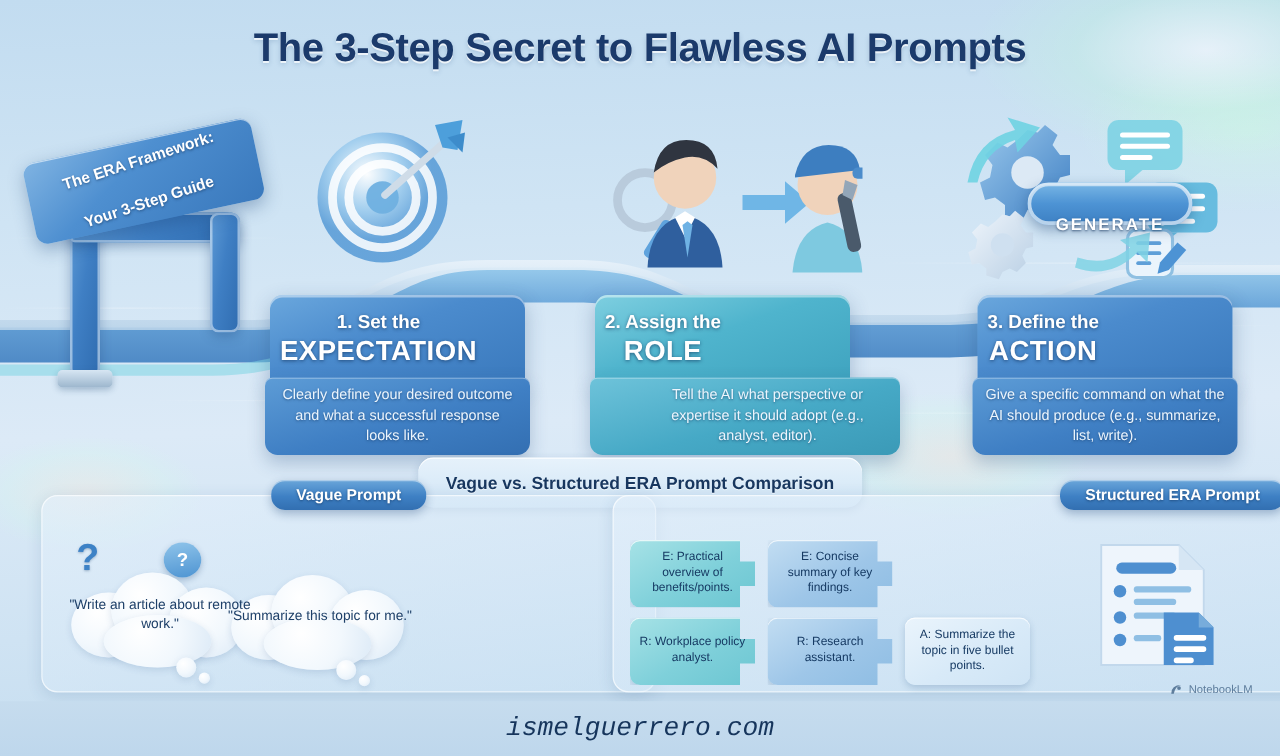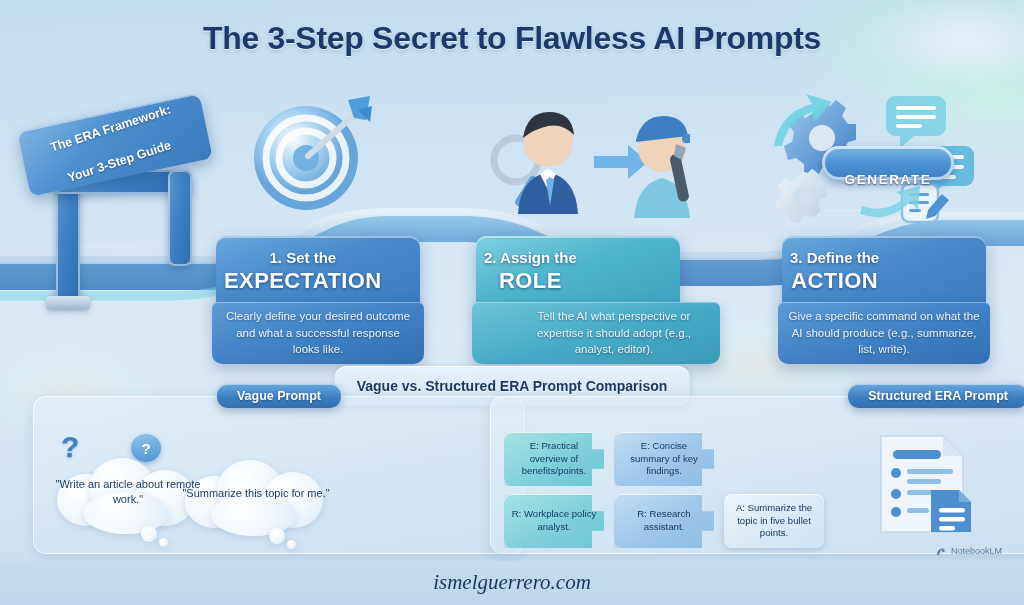--- a/index.html
+++ b/index.html
@@ -161,21 +161,21 @@
     clip-path:polygon(0 0,88% 0,88% 32%,100% 32%,100% 68%,88% 68%,88% 100%,0 100%);border-radius:8px;}
   .p-pale{background:linear-gradient(150deg,#eaf4fc 0%,#d8eaf8 55%,#cfe4f5 100%);border-radius:8px;}
 
   
   .doc-icon{position:absolute;left:875px;top:432px;width:96px;height:104px;}
 
   
   .footer-bar{position:absolute;left:0;right:0;bottom:0;height:44px;
     background:linear-gradient(180deg,#c6dcee,#bed7ec);}
   .footer-txt{position:absolute;left:0;right:0;bottom:10px;text-align:center;
-    font-family:Liberation Serif, serif;font-style:italic;font-size:21px;color:#16355c;}
+    font-family:Liberation Mono, monospace;font-style:italic;font-size:21px;color:#16355c;}
   .watermark{position:absolute;right:22px;bottom:48px;display:flex;align-items:flex-start;gap:4px;
     color:#4b6c8e;font-size:9px;opacity:.85;}
 </style>
 </head>
 <body>
 
 <div id="stage">
 
   <div class="floorlines">
     <i style="left:0;top:40px;width:230px;"></i>

